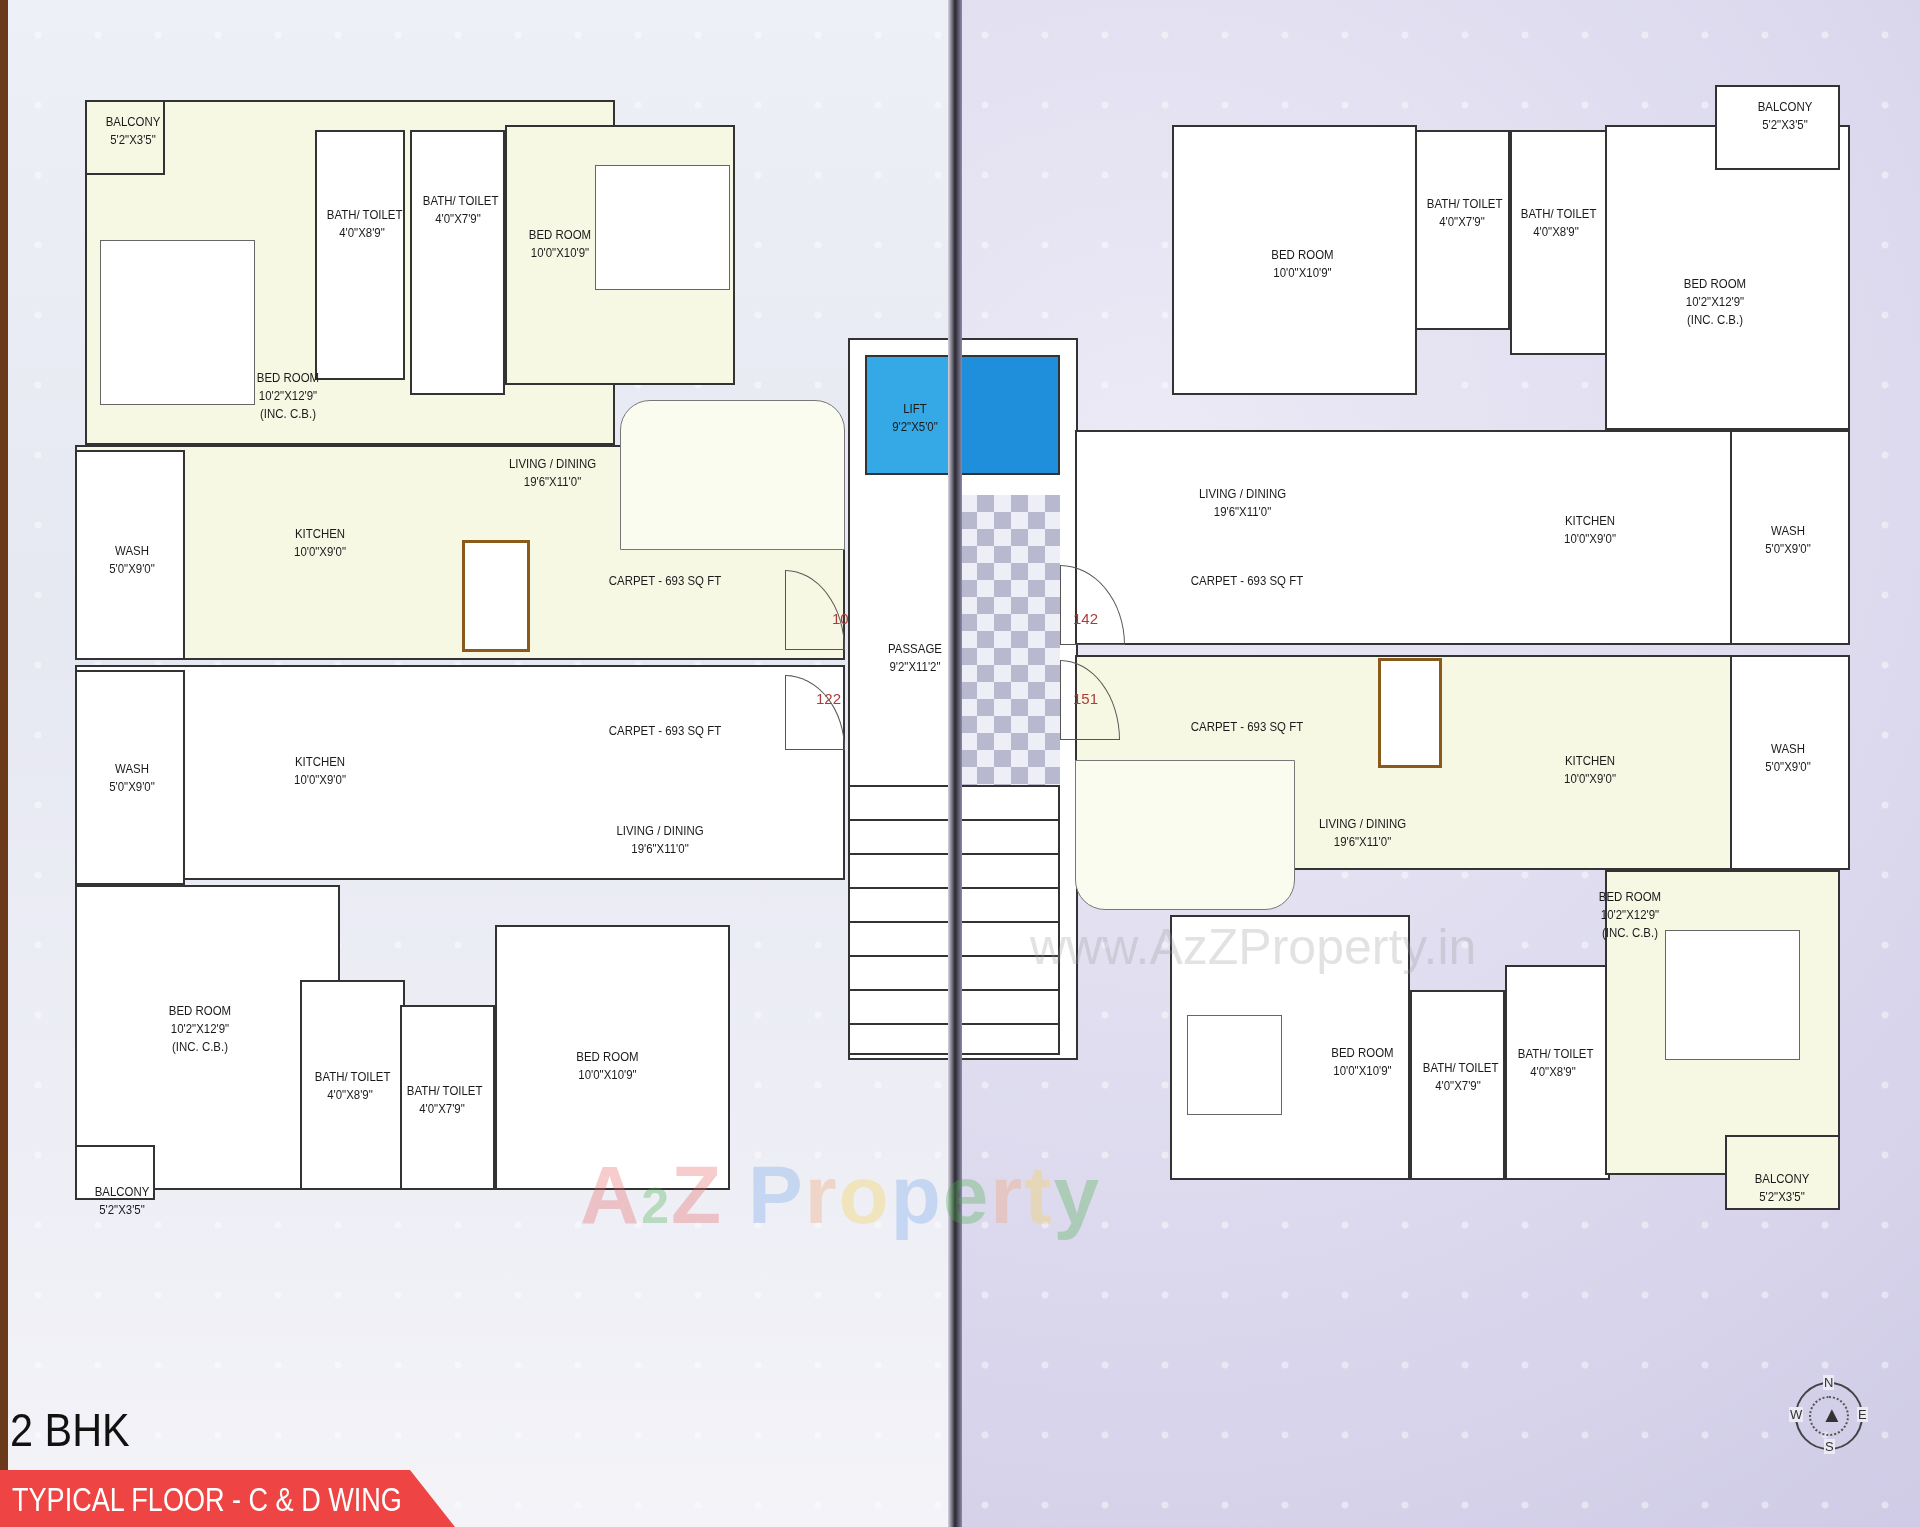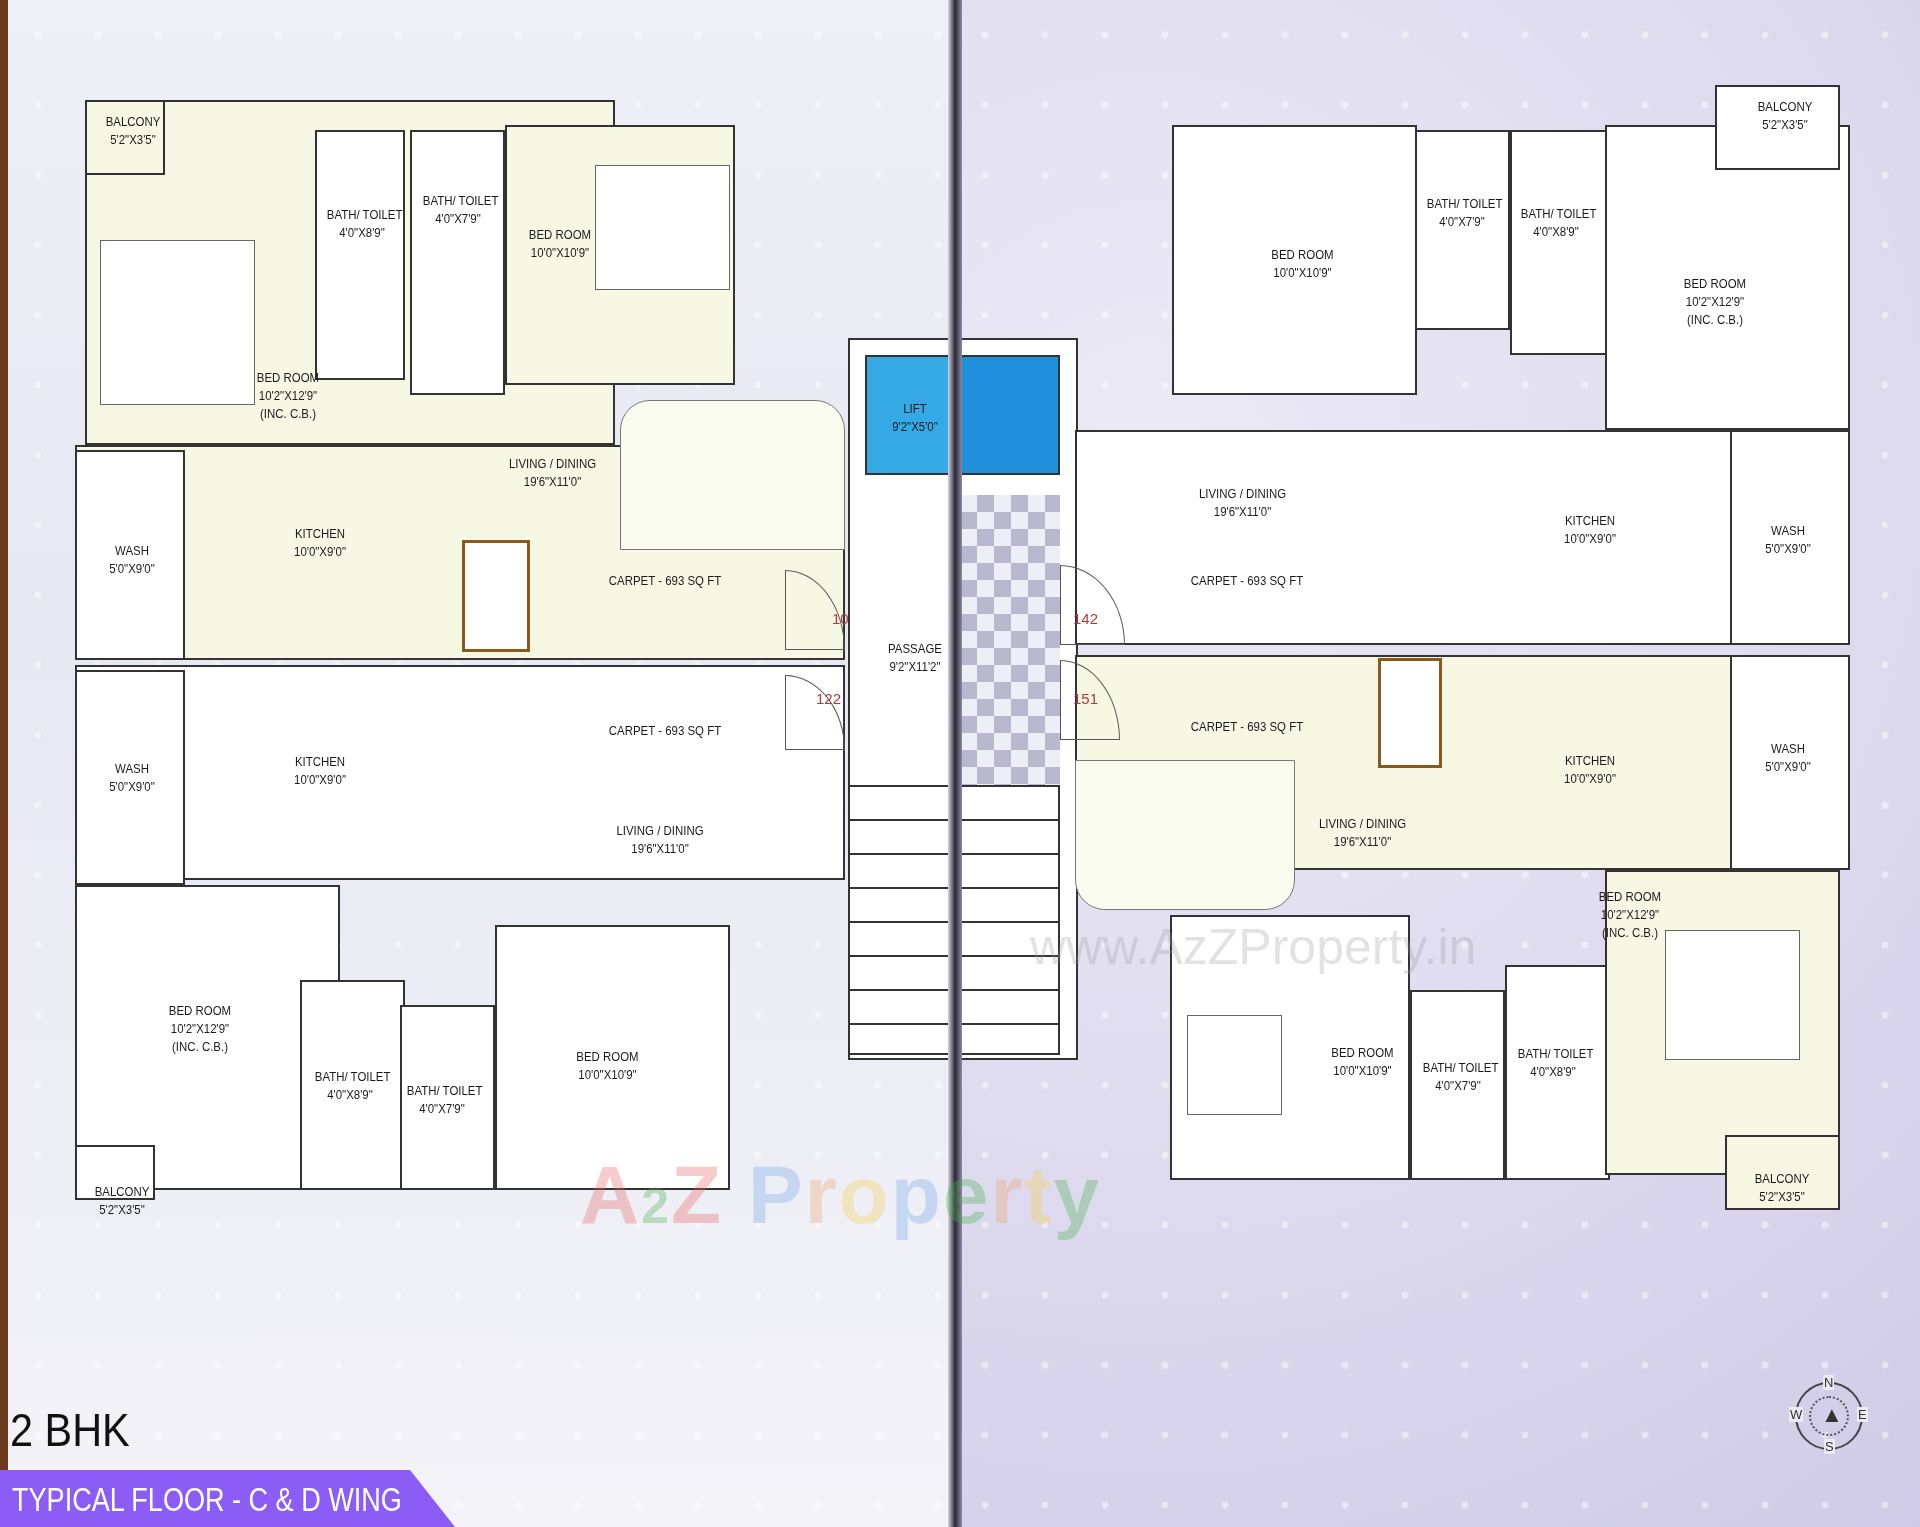--- a/index.html
+++ b/index.html
@@ -21,21 +21,21 @@
      linear-gradient(45deg,#b8b8cf 25%,transparent 25%,transparent 75%,#b8b8cf 75%),
      linear-gradient(45deg,#b8b8cf 25%,transparent 25%,transparent 75%,#b8b8cf 75%);
      background-size:34px 34px;background-position:0 0,17px 17px;}
   .stairs{position:absolute;border:2px solid #333;box-sizing:border-box;
      background:repeating-linear-gradient(180deg,transparent 0,transparent 32px,#333 32px,#333 34px);}
   .door{position:absolute;border:1px solid #555;border-radius:0 100% 0 0;box-sizing:border-box;background:transparent;}
   .table{position:absolute;border:3px solid #8a5a1a;background:#fff;box-sizing:border-box;}
   .bed{position:absolute;border:1.5px solid #666;background:#fff;box-sizing:border-box;}
   .sofa{position:absolute;border:1.5px solid #777;border-radius:30px 30px 0 0;box-sizing:border-box;background:#fbfcf0;}
   .title-2bhk{position:absolute;left:10px;top:1403px;font-size:46px;color:#111;transform:scaleX(.9);transform-origin:left;}
-  .banner{position:absolute;left:0;top:1470px;width:455px;height:57px;background:#8b5cf6;clip-path:polygon(0 0,410px 0,455px 57px,0 57px);}
+  .banner{position:absolute;left:0;top:1470px;width:455px;height:57px;background:#ef4444;clip-path:polygon(0 0,410px 0,455px 57px,0 57px);}
   .banner span{position:absolute;left:12px;top:11px;color:#fff;font-size:33px;transform:scaleX(.82);transform-origin:left;white-space:nowrap;}
   .compass{position:absolute;left:1795px;top:1382px;width:64px;height:64px;border:2px solid #444;border-radius:50%;}
   .compass .inner{position:absolute;left:12px;top:12px;width:40px;height:40px;border:2px dotted #555;border-radius:50%;box-sizing:border-box;}
   .compass .n,.compass .s,.compass .e,.compass .w{position:absolute;font-size:13px;color:#333;background:#eceaf4;padding:0 1px;}
   .compass .n{left:26px;top:-9px;} .compass .s{left:27px;top:55px;} .compass .e{left:60px;top:23px;} .compass .w{left:-8px;top:23px;}
   .compass .arrow{position:absolute;left:24px;top:18px;font-size:22px;color:#333;}
   .wm-big{position:absolute;left:580px;top:1148px;font-size:82px;font-weight:bold;letter-spacing:2px;opacity:.32;white-space:nowrap;}
   .wm-big .a{color:#e86464;} .wm-big .z{color:#e86464;} .wm-big .two{color:#47b04a;font-size:50px;}
   .wm-big .p{color:#6fa2e8;} .wm-big .r{color:#f4a06a;} .wm-big .o{color:#f6d04a;} .wm-big .p2{color:#6fa2e8;} .wm-big .e{color:#47b04a;} .wm-big .r2{color:#f4a06a;} .wm-big .t{color:#f6d04a;} .wm-big .y{color:#47b04a;}
   .wm-url{position:absolute;left:1030px;top:918px;font-size:50px;color:#999;opacity:.28;white-space:nowrap;}

